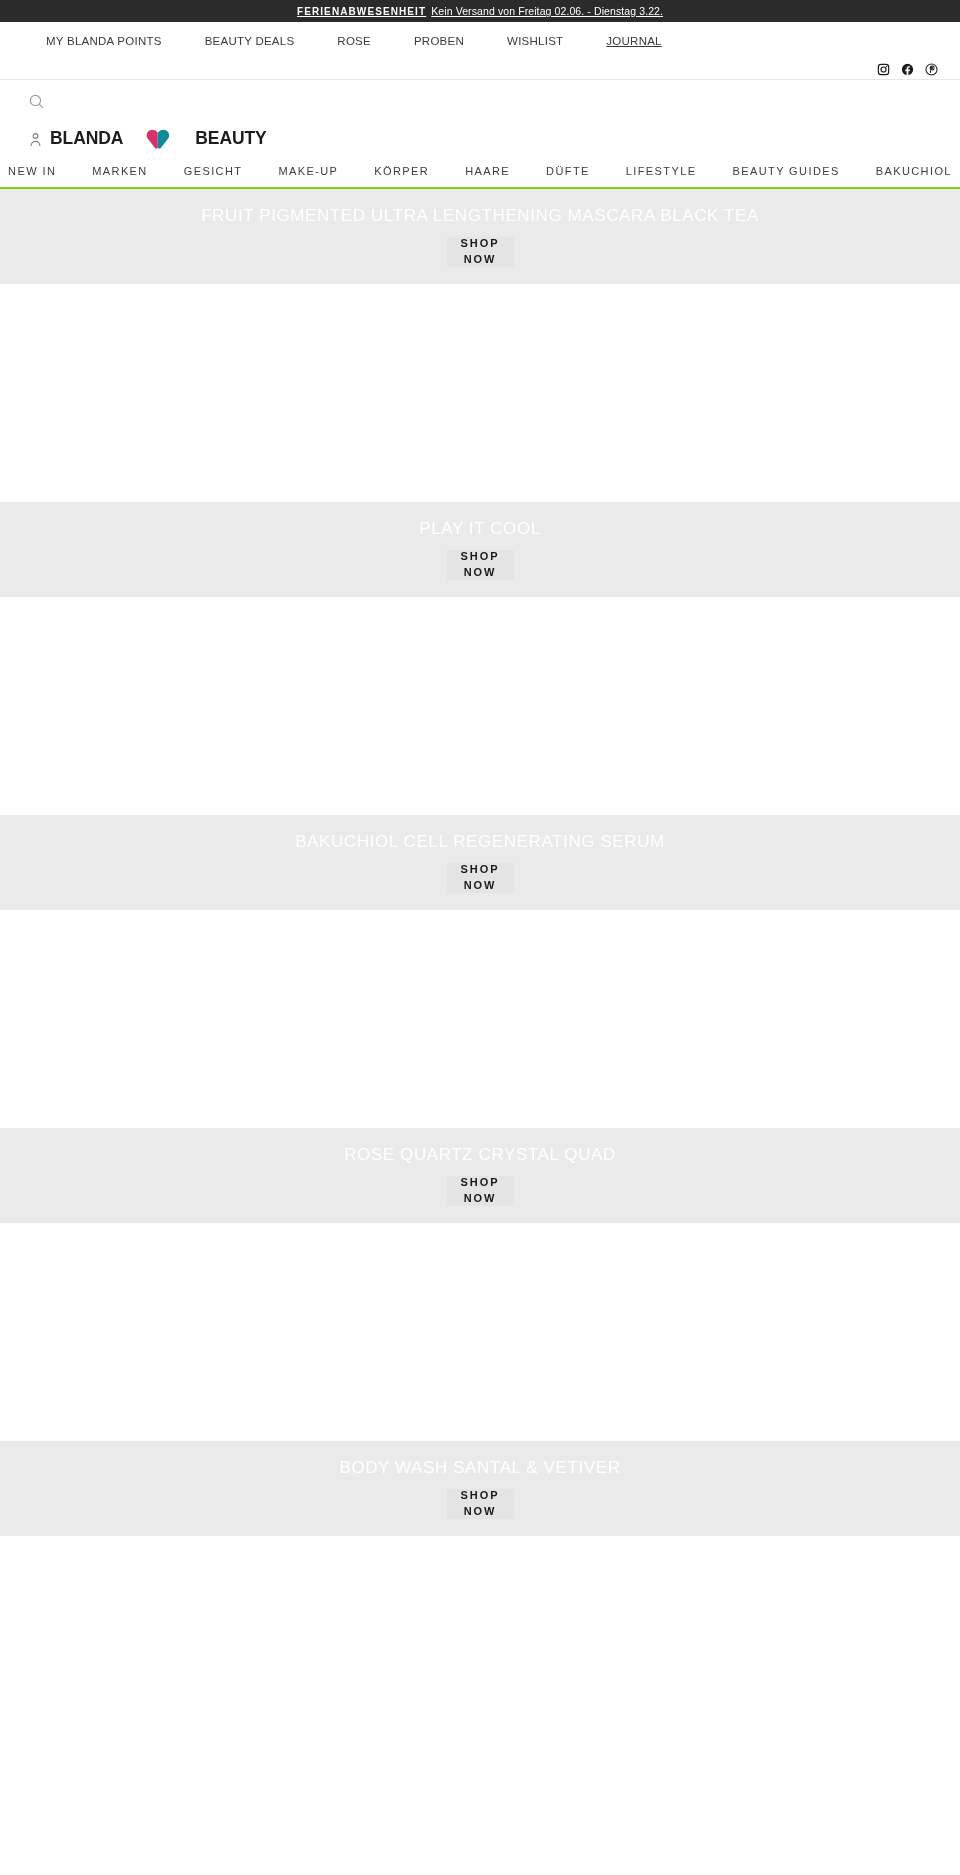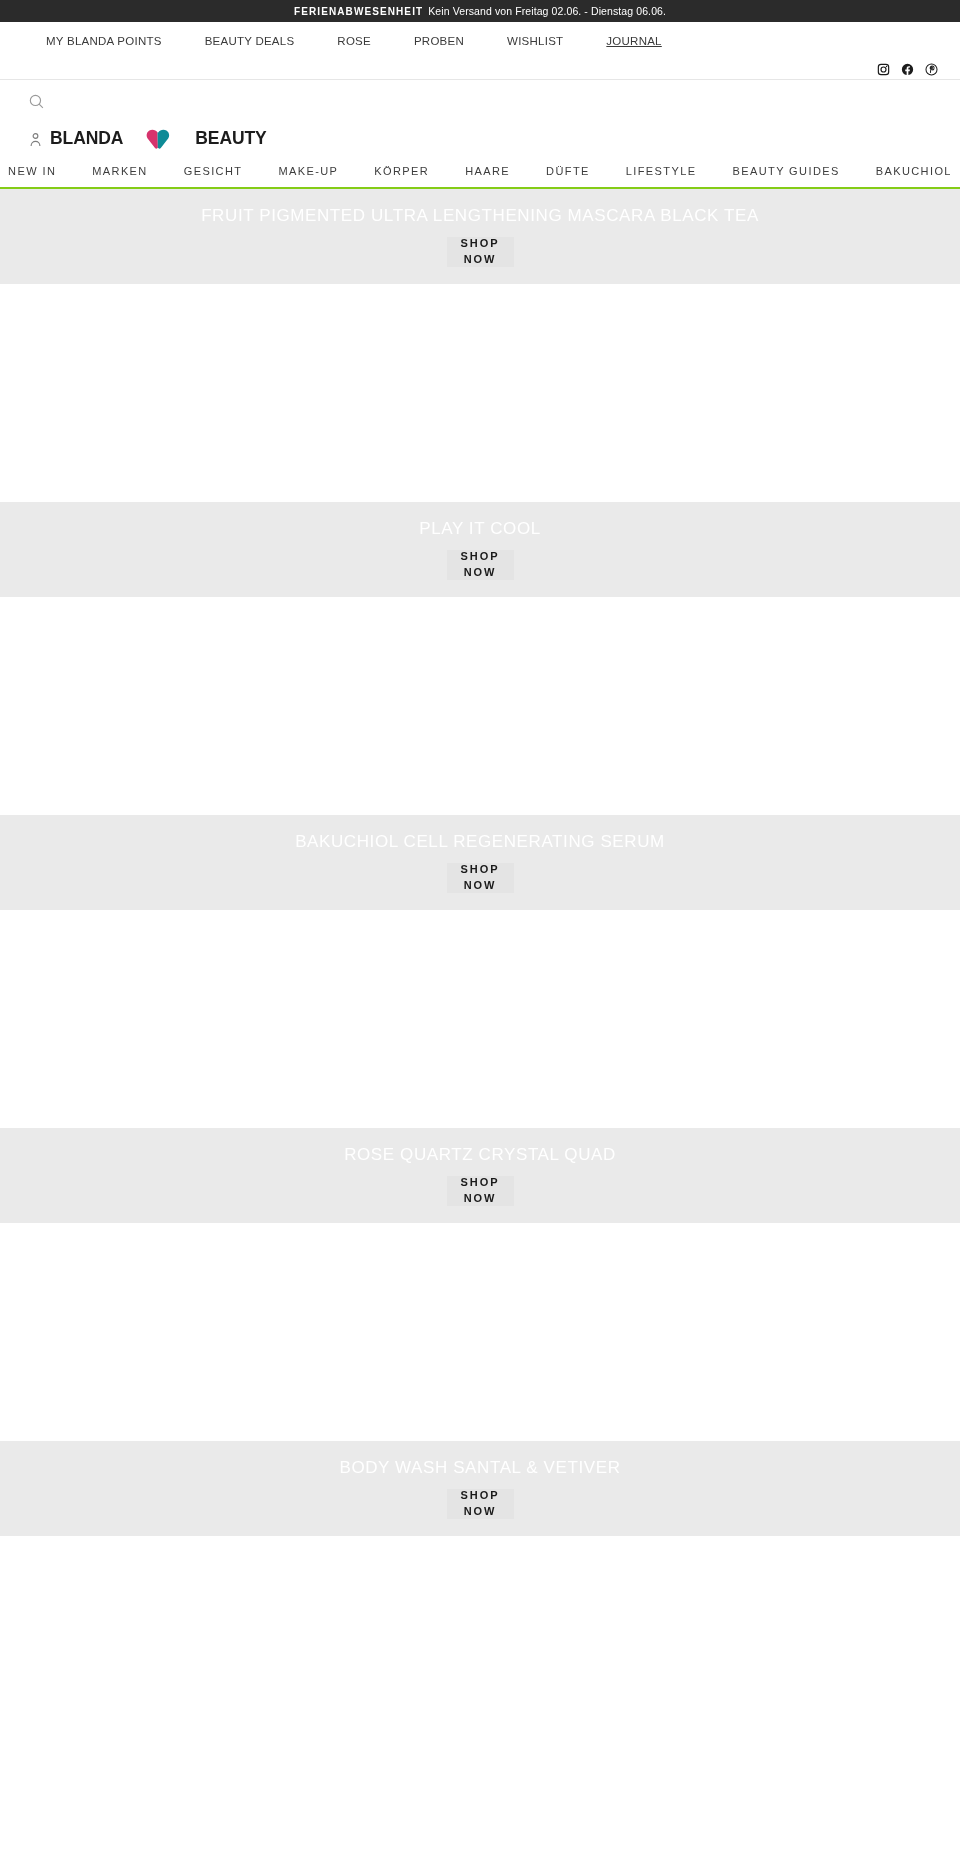--- a/index.html
+++ b/index.html
@@ -15,20 +15,21 @@
   .announce {
     background: #2b2b2b;
     color: #ffffff;
     height: 22px;
     display: flex;
     align-items: center;
     justify-content: center;
     font-size: 10.5px;
     letter-spacing: 0.2px;
     white-space: nowrap;
+    text-decoration: underline;
   }
   .announce .strong {
     font-weight: 700;
     letter-spacing: 1.1px;
     font-size: 10px;
     margin-right: 5px;
   }
   .announce .light { font-weight: 400; letter-spacing: 0.1px; }
 
   
@@ -173,21 +174,21 @@
     cursor: pointer;
     font-family: "Liberation Sans", sans-serif;
   }
   .spacer { width: 960px; background: #ffffff; }
 </style>
 </head>
 <body>
 
 <div class="announce">
   <span class="strong">FERIENABWESENHEIT</span>
-  <span class="light">Kein Versand von Freitag 02.06. - Dienstag 06.06.</span>
+  <span class="light">Kein Versand von Freitag 02.06. - Dienstag 3.22.</span>
 </div>
 
 <nav class="utilitybar">
   <a href="#">MY BLANDA POINTS</a>
   <a href="#">BEAUTY DEALS</a>
   <a href="#">ROSE</a>
   <a href="#">PROBEN</a>
   <a href="#">WISHLIST</a>
   <a href="#">JOURNAL</a>
 </nav>

